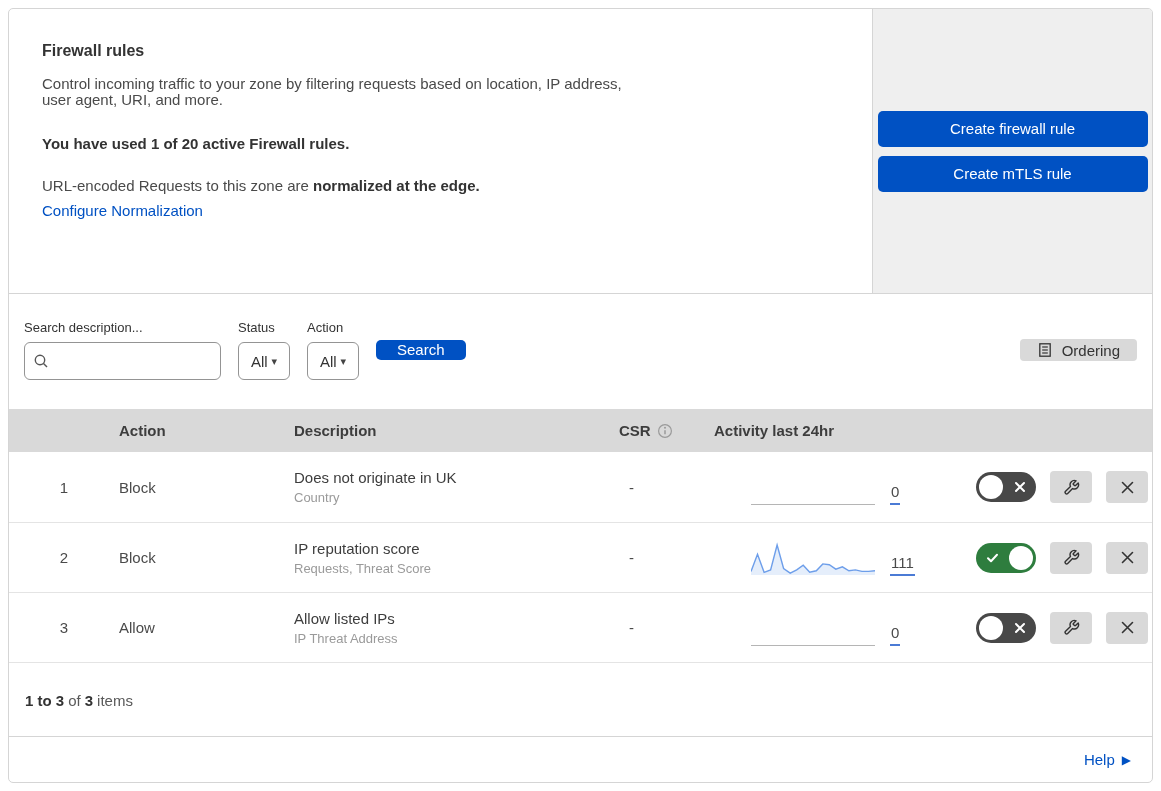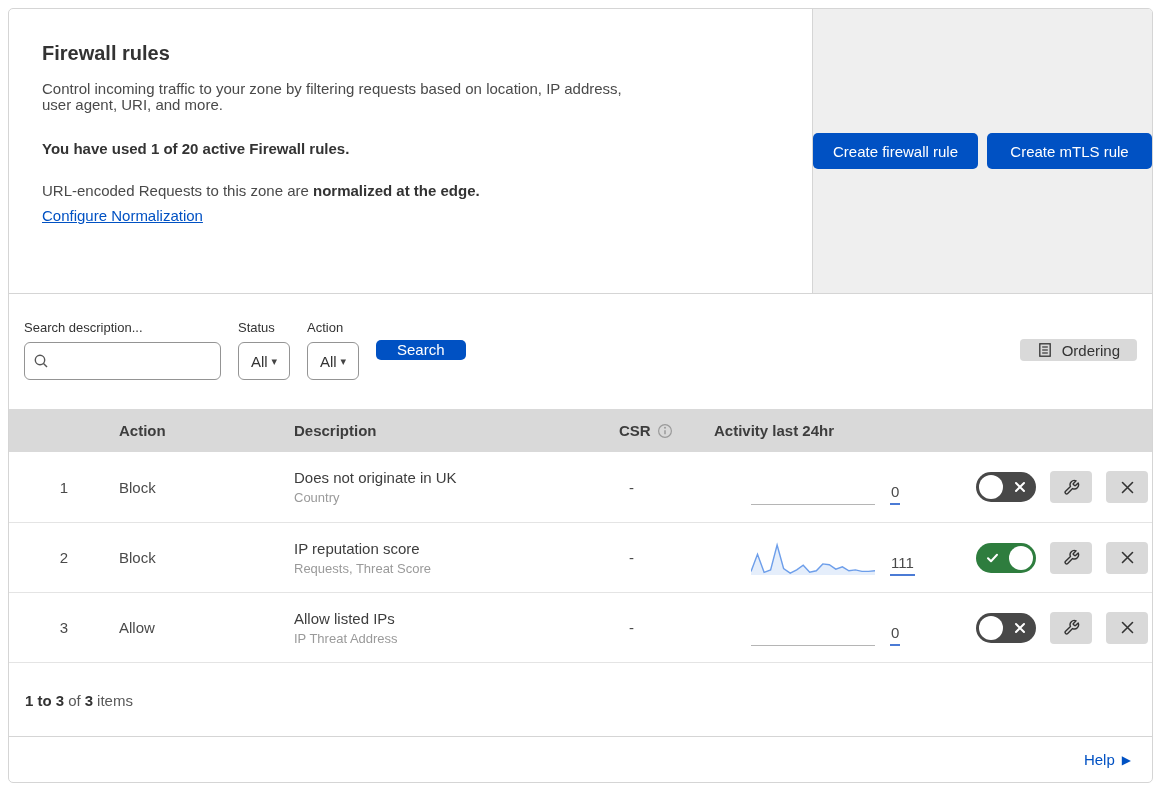--- a/index.html
+++ b/index.html
@@ -7,32 +7,32 @@
     font-family: "Liberation Sans", "DejaVu Sans", sans-serif;
     background:#fff; width:1161px; height:791px; overflow:hidden;
   }
   .card {
     margin:8px; width:1145px; border:1px solid #d5d5d5; border-radius:5px;
     background:#fff; overflow:hidden;
   }
   
   .top-section { display:flex; height:285px; border-bottom:1px solid #d5d5d5; }
   .top-left { flex:1; padding:33px 30px 0 33px; }
-  .page-title { font-size:20px; font-weight:600; color:#333; margin-bottom:16px; }
+  .page-title { font-size:16px; font-weight:600; color:#333; margin-bottom:16px; }
   .desc { font-size:15px; color:#4a4a4a; line-height:16px; white-space:pre-line; max-width:740px; }
   .usage { font-size:15px; font-weight:bold; color:#333; margin-top:27px; }
   .norm { font-size:15px; color:#4a4a4a; margin-top:25px; }
   .norm b { color:#333; }
   .link {
     display:inline-block; margin-top:8px; font-size:15px; color:#0051c3;
-    text-decoration:underline; cursor:pointer;
+    cursor:pointer;
   }
   .top-right {
-    width:340px; background:#efefef; border-left:1px solid #d5d5d5;
-    display:flex; flex-direction:row; justify-content:center; align-items:center; gap:9px;
+    width:280px; background:#efefef; border-left:1px solid #d5d5d5;
+    display:flex; flex-direction:column; justify-content:center; align-items:center; gap:9px;
   }
   .btn-primary {
     background:#0051c3; color:#fff; border:none; border-radius:5px;
     font-size:15px; font-family:inherit; cursor:pointer;
   }
   .top-right .btn-primary { width:270px; height:36px; }
   
   .filter-section {
     display:flex; align-items:center; padding:26px 15px 29px 15px; gap:17px;
   }

